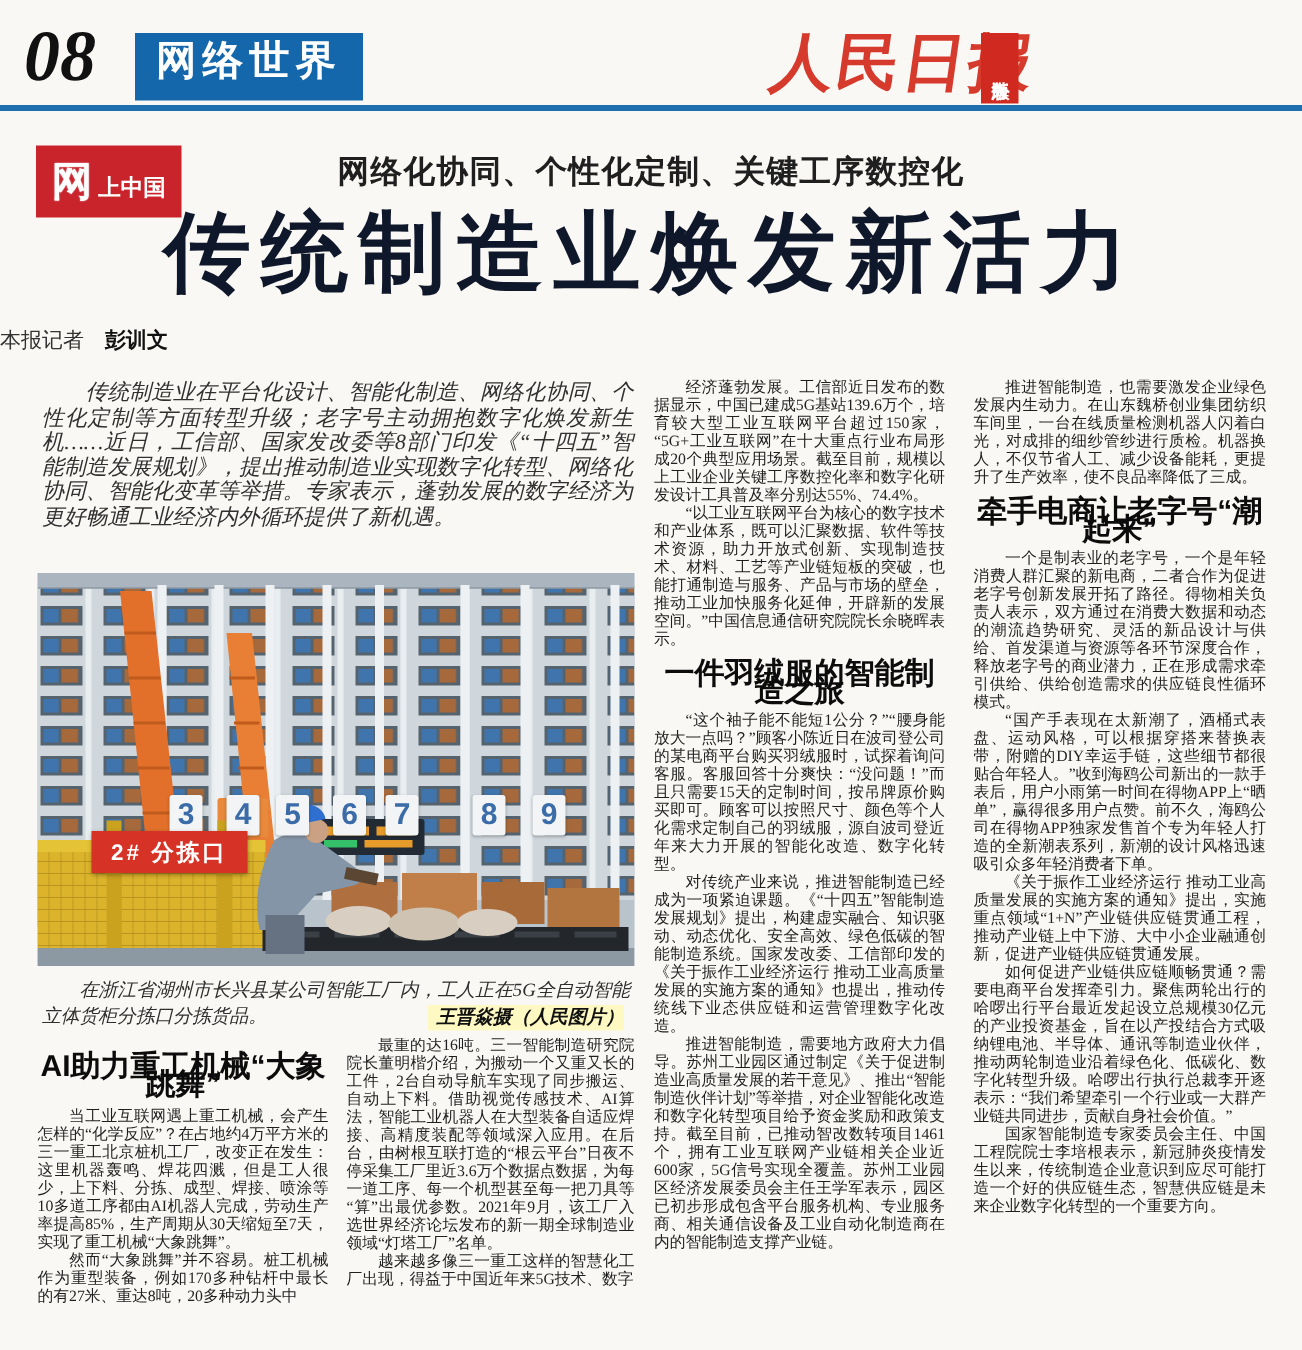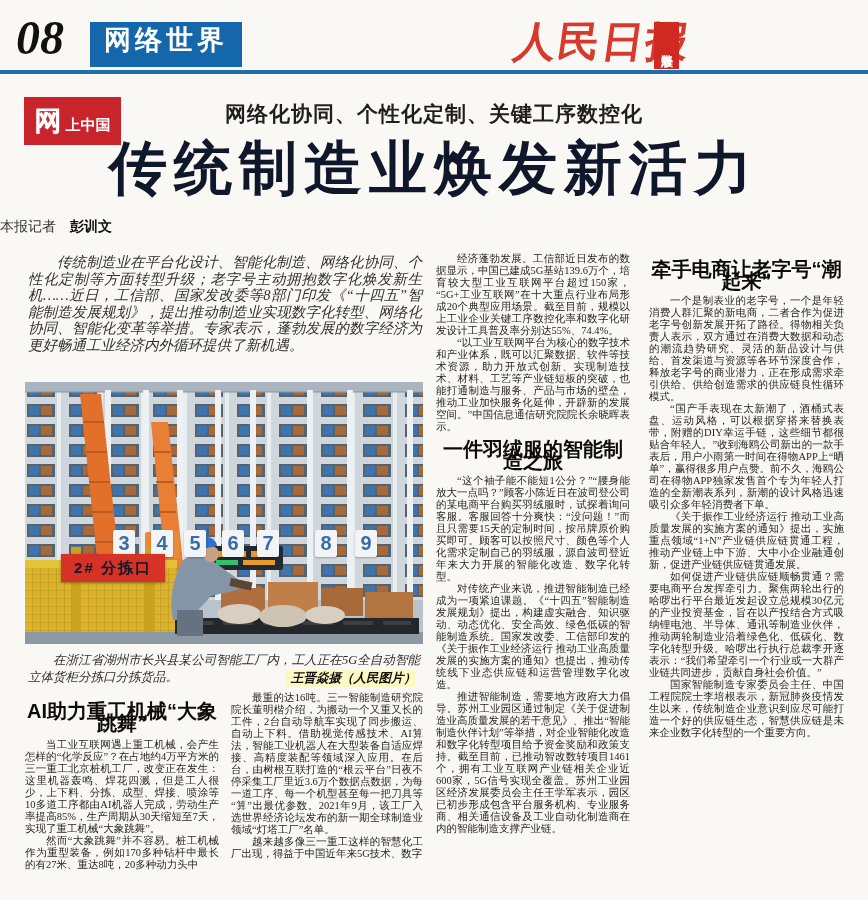--- a/index.html
+++ b/index.html
@@ -46,21 +46,21 @@
   .intro p{margin:0;text-indent:2em;}
 
   
   .photo{left:25px;top:382px;width:398px;height:262px;background:#b9c3cc;overflow:hidden;}
   .photo svg{position:absolute;left:0;top:0;}
   .rack-number{position:absolute;top:148px;width:22px;height:27px;background:#f2f4f6;
     border-radius:2px;display:flex;align-items:center;justify-content:center;
     color:#3b6ca8;font-size:20px;font-weight:bold;font-family:"Liberation Sans","DejaVu Sans",sans-serif;
     box-shadow:0 1px 2px rgba(0,0,0,.25);}
   .sorting-sign{position:absolute;left:36px;top:172px;width:104px;height:28px;background:#d63226;
-    display:flex;align-items:center;justify-content:center;color:#0f172a;font-size:15px;font-weight:bold;
+    display:flex;align-items:center;justify-content:center;color:#ffffff;font-size:15px;font-weight:bold;
     font-family:"Liberation Sans","DejaVu Sans",sans-serif;letter-spacing:2px;
     box-shadow:0 1px 3px rgba(0,0,0,.35);}
   .caption{left:28px;top:652px;width:392px;height:36px;font-size:12.5px;line-height:17px;
     font-style:italic;color:#2e2e2e;text-align:justify;}
   .caption .caption-text{text-indent:2em;display:block;}
   .photo-credit{position:absolute;right:4px;bottom:1px;font-weight:bold;font-style:italic;color:#111;
     background:#fef9c3;padding-left:6px;}
 
   
   .col{overflow:hidden;text-align:justify;font-size:10.5px;line-height:12px;color:#1f1f1f;}
@@ -221,19 +221,20 @@
 <div class="abs col col3">
   <p>经济蓬勃发展。工信部近日发布的数据显示，中国已建成5G基站139.6万个，培育较大型工业互联网平台超过150家，“5G+工业互联网”在十大重点行业布局形成20个典型应用场景。截至目前，规模以上工业企业关键工序数控化率和数字化研发设计工具普及率分别达55%、74.4%。</p>
   <p>“以工业互联网平台为核心的数字技术和产业体系，既可以汇聚数据、软件等技术资源，助力开放式创新、实现制造技术、材料、工艺等产业链短板的突破，也能打通制造与服务、产品与市场的壁垒，推动工业加快服务化延伸，开辟新的发展空间。”中国信息通信研究院院长余晓晖表示。</p>
   <h3 class="col-heading">一件羽绒服的智能制造之旅</h3>
   <p>“这个袖子能不能短1公分？”“腰身能放大一点吗？”顾客小陈近日在波司登公司的某电商平台购买羽绒服时，试探着询问客服。客服回答十分爽快：“没问题！”而且只需要15天的定制时间，按吊牌原价购买即可。顾客可以按照尺寸、颜色等个人化需求定制自己的羽绒服，源自波司登近年来大力开展的智能化改造、数字化转型。</p>
   <p>对传统产业来说，推进智能制造已经成为一项紧迫课题。《“十四五”智能制造发展规划》提出，构建虚实融合、知识驱动、动态优化、安全高效、绿色低碳的智能制造系统。国家发改委、工信部印发的《关于振作工业经济运行 推动工业高质量发展的实施方案的通知》也提出，推动传统线下业态供应链和运营管理数字化改造。</p>
   <p>推进智能制造，需要地方政府大力倡导。苏州工业园区通过制定《关于促进制造业高质量发展的若干意见》、推出“智能制造伙伴计划”等举措，对企业智能化改造和数字化转型项目给予资金奖励和政策支持。截至目前，已推动智改数转项目1461个，拥有工业互联网产业链相关企业近600家，5G信号实现全覆盖。苏州工业园区经济发展委员会主任王学军表示，园区已初步形成包含平台服务机构、专业服务商、相关通信设备及工业自动化制造商在内的智能制造支撑产业链。</p>
 </div>
 
 <div class="abs col col4">
+  <p>推进智能制造，也需要激发企业绿色发展内生动力。在山东魏桥创业集团纺织车间里，一台在线质量检测机器人闪着白光，对成排的细纱管纱进行质检。机器换人，不仅节省人工、减少设备能耗，更提升了生产效率，使不良品率降低了三成。</p>
   <h3 class="col-heading">牵手电商让老字号“潮起来”</h3>
   <p>一个是制表业的老字号，一个是年轻消费人群汇聚的新电商，二者合作为促进老字号创新发展开拓了路径。得物相关负责人表示，双方通过在消费大数据和动态的潮流趋势研究、灵活的新品设计与供给、首发渠道与资源等各环节深度合作，释放老字号的商业潜力，正在形成需求牵引供给、供给创造需求的供应链良性循环模式。</p>
   <p>“国产手表现在太新潮了，酒桶式表盘、运动风格，可以根据穿搭来替换表带，附赠的DIY幸运手链，这些细节都很贴合年轻人。”收到海鸥公司新出的一款手表后，用户小雨第一时间在得物APP上“晒单”，赢得很多用户点赞。前不久，海鸥公司在得物APP独家发售首个专为年轻人打造的全新潮表系列，新潮的设计风格迅速吸引众多年轻消费者下单。</p>
   <p>《关于振作工业经济运行 推动工业高质量发展的实施方案的通知》提出，实施重点领域“1+N”产业链供应链贯通工程，推动产业链上中下游、大中小企业融通创新，促进产业链供应链贯通发展。</p>
   <p>如何促进产业链供应链顺畅贯通？需要电商平台发挥牵引力。聚焦两轮出行的哈啰出行平台最近发起设立总规模30亿元的产业投资基金，旨在以产投结合方式吸纳锂电池、半导体、通讯等制造业伙伴，推动两轮制造业沿着绿色化、低碳化、数字化转型升级。哈啰出行执行总裁李开逐表示：“我们希望牵引一个行业或一大群产业链共同进步，贡献自身社会价值。”</p>
   <p>国家智能制造专家委员会主任、中国工程院院士李培根表示，新冠肺炎疫情发生以来，传统制造企业意识到应尽可能打造一个好的供应链生态，智慧供应链是未来企业数字化转型的一个重要方向。</p>
 </div>
 
 </body></html>

